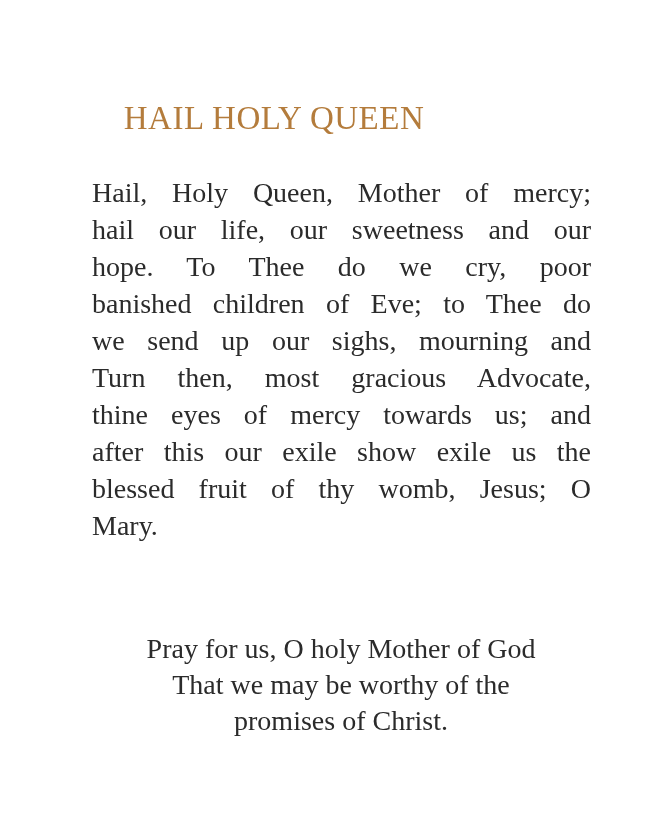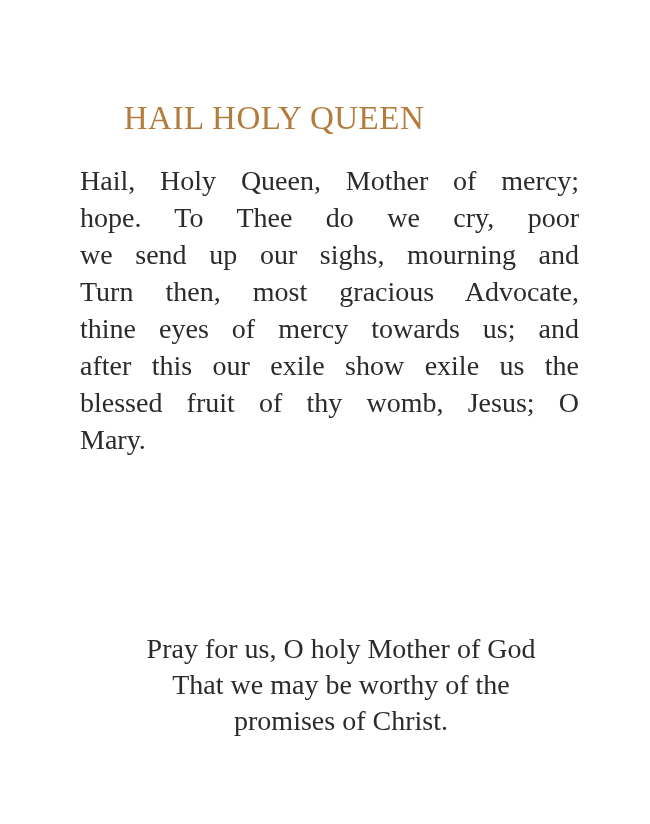--- a/index.html
+++ b/index.html
@@ -28,21 +28,21 @@
       line-height: 40px;
     }
     .prayer {
       position: absolute;
       top: 162px;
       left: 80px;
       width: 499px;
       font-family: "Liberation Serif", serif;
       font-size: 28px;
       line-height: 37px;
-      margin: 0;
+      margin: 12px;
     }
     .prayer .line {
       display: block;
       text-align: justify;
       text-align-last: justify;
       white-space: nowrap;
       height: 37px;
     }
     .prayer .line.last {
       text-align-last: left;
@@ -62,21 +62,23 @@
       display: block;
     }
   </style>
 </head>
 <body style="background: rgb(255, 255, 255);">
 
 <h1 class="title" style="color: rgb(180, 124, 60);">HAIL HOLY QUEEN</h1>
 
 <div class="prayer" style="color: rgb(43, 43, 43);">
   <span class="line">Hail, Holy Queen, Mother of mercy;</span>
+  <span class="line">hail our life, our sweetness and our</span>
   <span class="line">hope. To Thee do we cry, poor</span>
+  <span class="line">banished children of Eve; to Thee do</span>
   <span class="line">we send up our sighs, mourning and</span>
   <span class="line">Turn then, most gracious Advocate,</span>
   <span class="line">thine eyes of mercy towards us; and</span>
   <span class="line">after this our exile show exile us the</span>
   <span class="line">blessed fruit of thy womb, Jesus; O</span>
   <span class="line last">Mary.</span>
 </div>
 
 <div class="closing" style="color: rgb(43, 43, 43);">
   <span class="line">Pray for us, O holy Mother of God</span>

